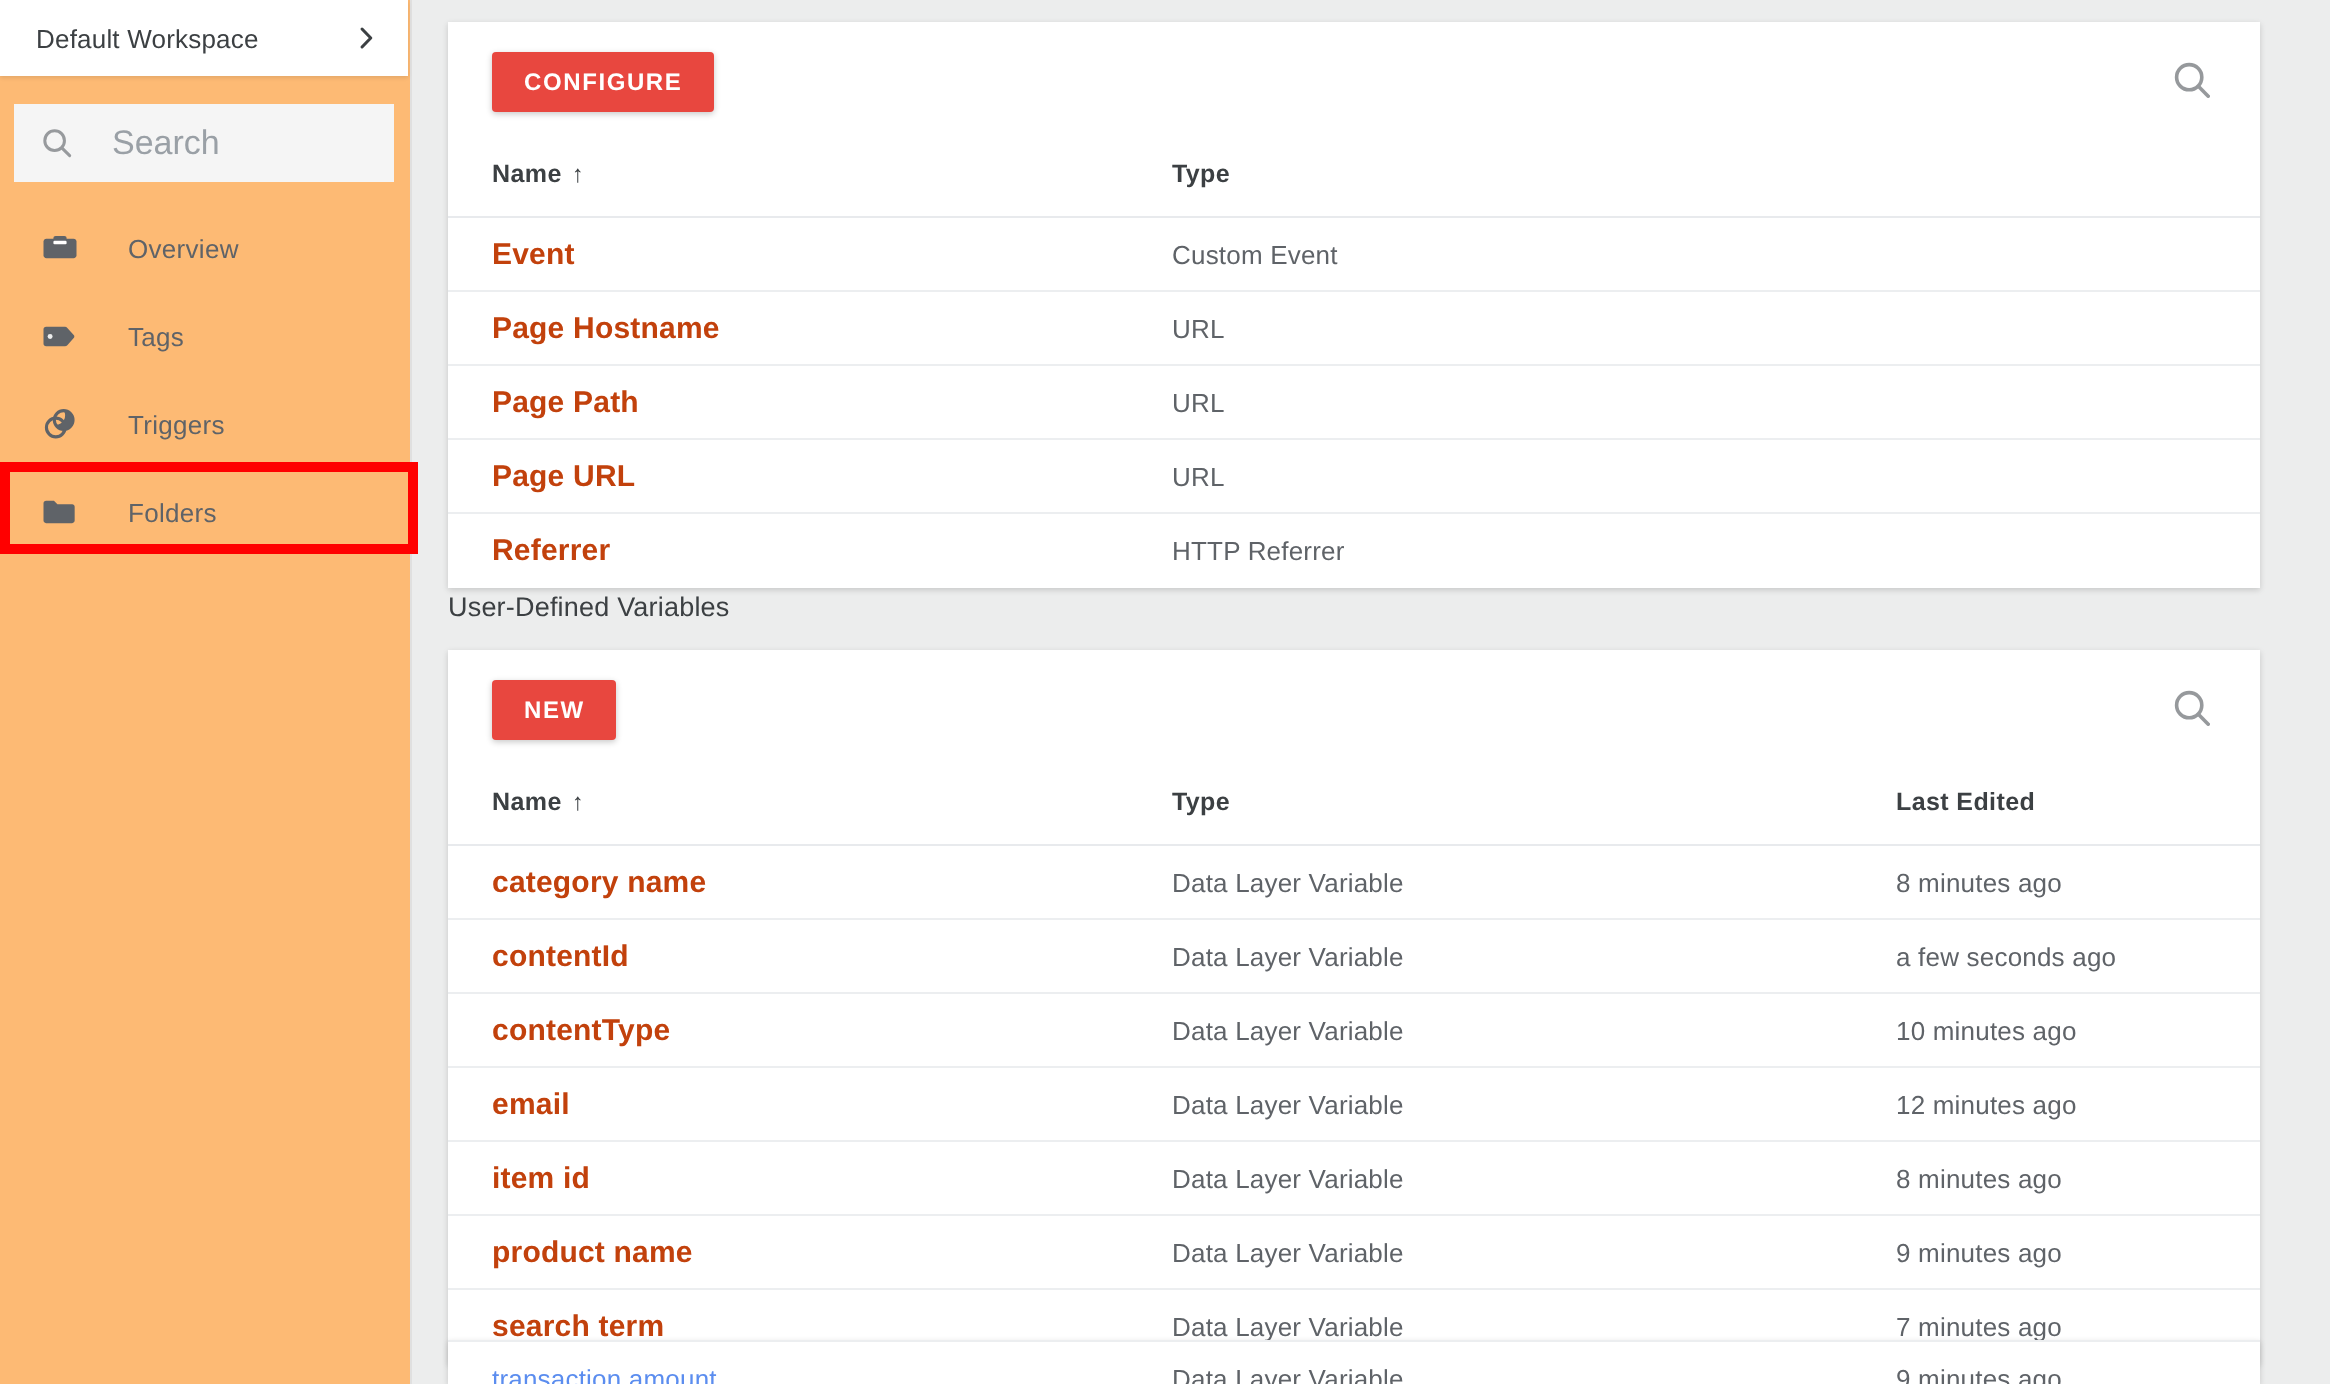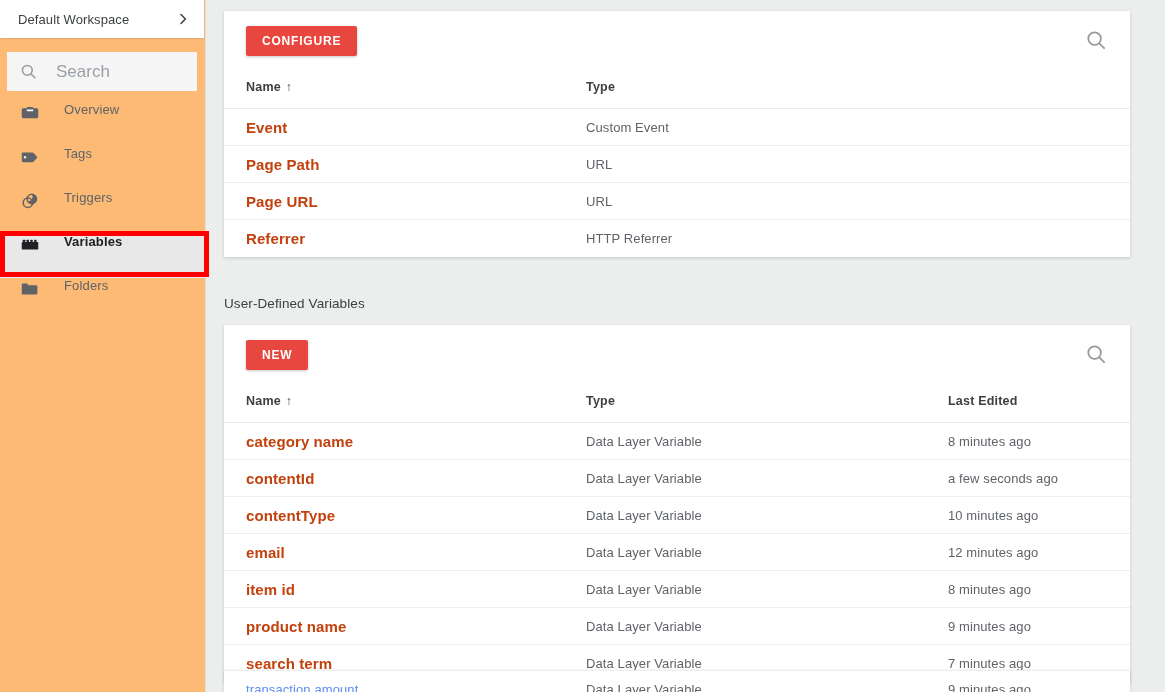--- a/index.html
+++ b/index.html
@@ -86,20 +86,21 @@
     color: #3c4043;
     margin-left: 18px;
     width: 130px;
   }
   .search-input::placeholder { color: #9aa0a6; }
 
   .nav { position: absolute; left: 0; top: 102px; width: 206px; }
   .nav-item {
     position: relative;
     display: flex;
+    align-items: center;
     height: 44px;
     padding-left: 19px;
     cursor: pointer;
   }
   .nav-item .nicon {
     width: 22px; height: 22px;
     flex: 0 0 auto;
     display: block;
     fill: #5f6368;
   }
@@ -320,32 +321,20 @@
         <span class="nicon">
           <svg viewBox="0 0 24 24" width="22" height="22">
             <circle cx="14" cy="9.8" r="5.1" fill="none" stroke="#5f6368" stroke-width="1.7"></circle>
             <circle cx="9.7" cy="13.9" r="5.1" fill="none" stroke="#5f6368" stroke-width="1.7"></circle>
             <path d="M14 4.7a5.1 5.1 0 0 1 0 10.2 5.1 5.1 0 0 1-4.3-2.4 5.1 5.1 0 0 0 4.3-7.8z" fill="#5f6368"></path>
           </svg>
         </span>
         <span class="nav-label">Triggers</span>
       </div>
 
-      <div class="nav-item selected">
-        <span class="nicon">
-          <svg viewBox="0 0 24 24" width="22" height="22">
-            <rect x="4.2" y="6.4" width="2.6" height="2.6" rx="0.5" fill="#202124"></rect>
-            <rect x="8.3" y="6.4" width="2.6" height="2.6" rx="0.5" fill="#202124"></rect>
-            <rect x="12.4" y="6.4" width="2.6" height="2.6" rx="0.5" fill="#202124"></rect>
-            <rect x="16.5" y="6.4" width="2.6" height="2.6" rx="0.5" fill="#202124"></rect>
-            <rect x="3" y="8.6" width="18" height="8.4" rx="1" fill="#202124"></rect>
-          </svg>
-        </span>
-        <span class="nav-label">Variables</span>
-      </div>
 
       <div class="nav-item">
         <span class="nicon">
           <svg viewBox="0 0 24 24" width="22" height="22">
             <path d="M3 7.3c0-.8.6-1.4 1.4-1.4h4.3l1.9 1.9h8c.8 0 1.4.6 1.4 1.4v7.5c0 .8-.6 1.4-1.4 1.4H4.4c-.8 0-1.4-.6-1.4-1.4V7.3z" fill="#5f6368"></path>
           </svg>
         </span>
         <span class="nav-label">Folders</span>
       </div>
 
@@ -380,20 +369,27 @@
         <tbody>
           <tr>
             <td class="col-name linkcell">
               <a>Event</a>
             </td>
             <td class="col-type">Custom Event</td>
             <td></td>
           </tr>
           <tr>
             <td class="col-name linkcell">
+              <a>Page Hostname</a>
+            </td>
+            <td class="col-type">URL</td>
+            <td></td>
+          </tr>
+          <tr>
+            <td class="col-name linkcell">
               <a>Page Path</a>
             </td>
             <td class="col-type">URL</td>
             <td></td>
           </tr>
           <tr>
             <td class="col-name linkcell">
               <a>Page URL</a>
             </td>
             <td class="col-type">URL</td>

